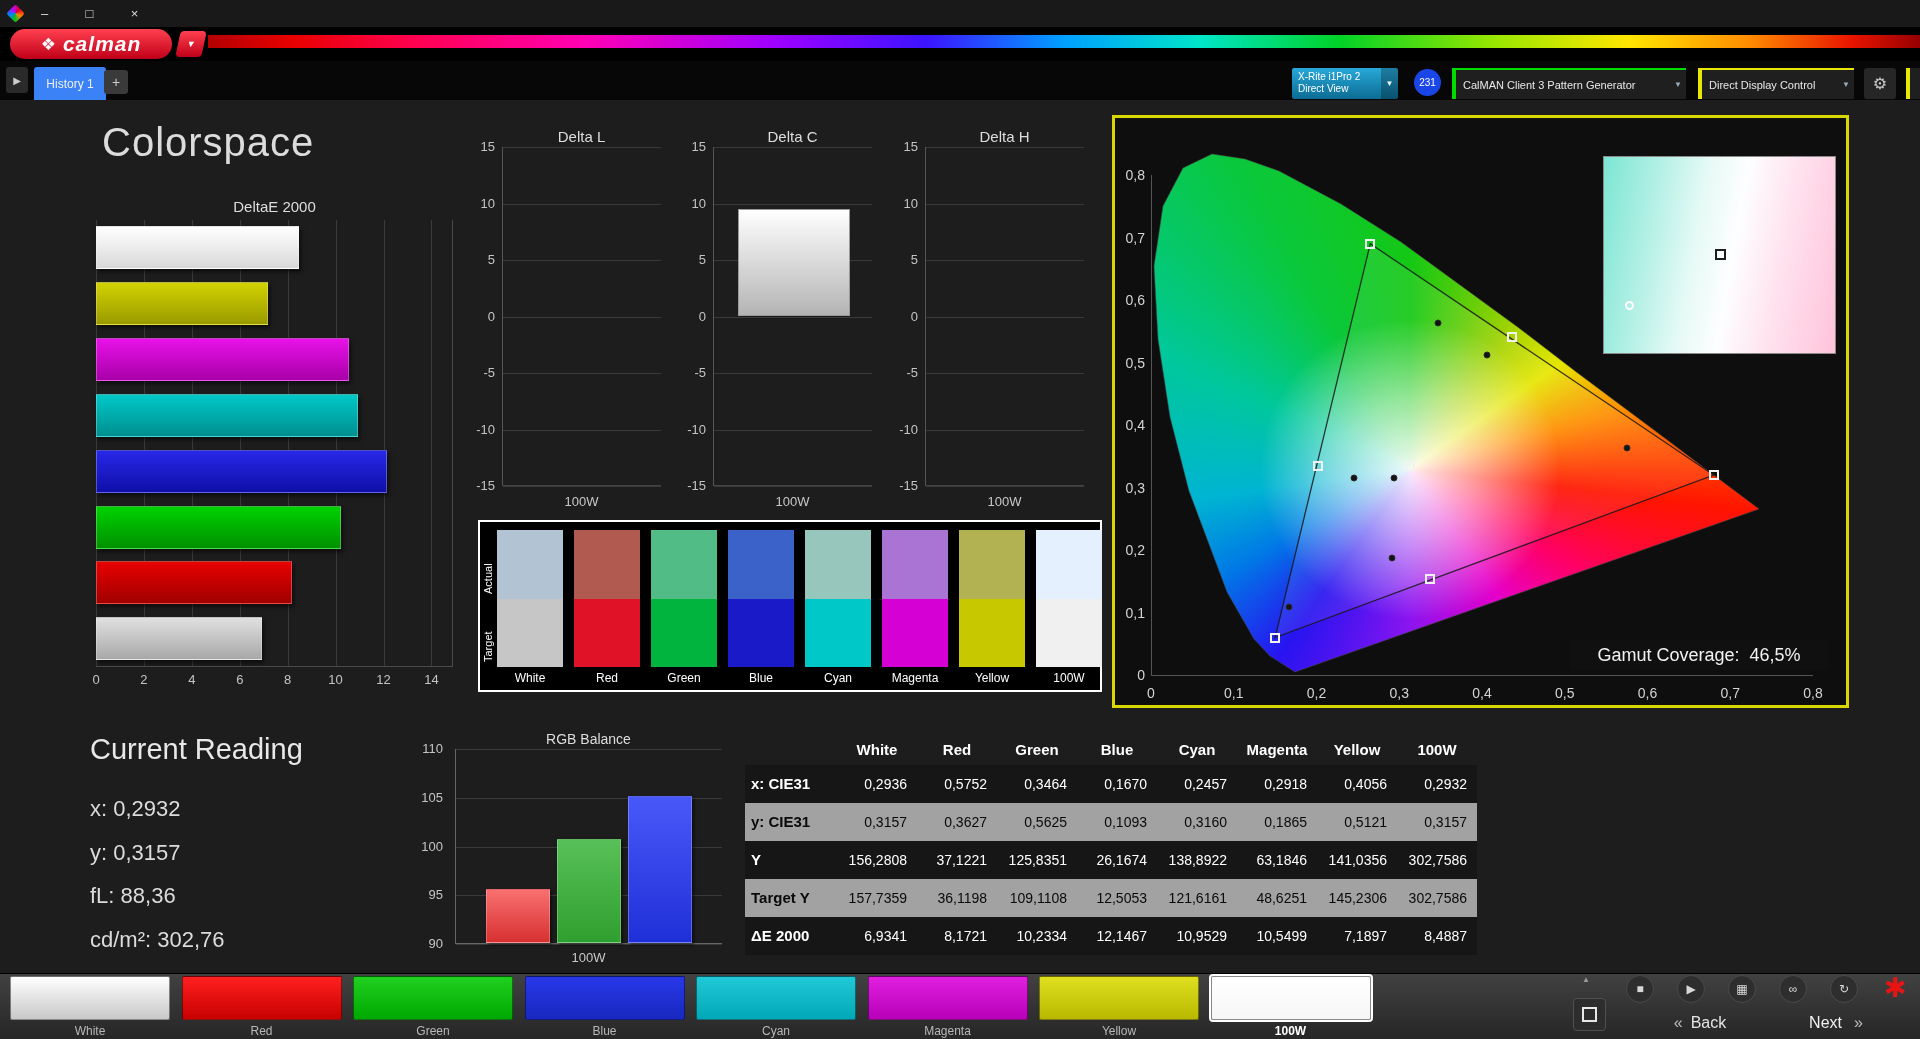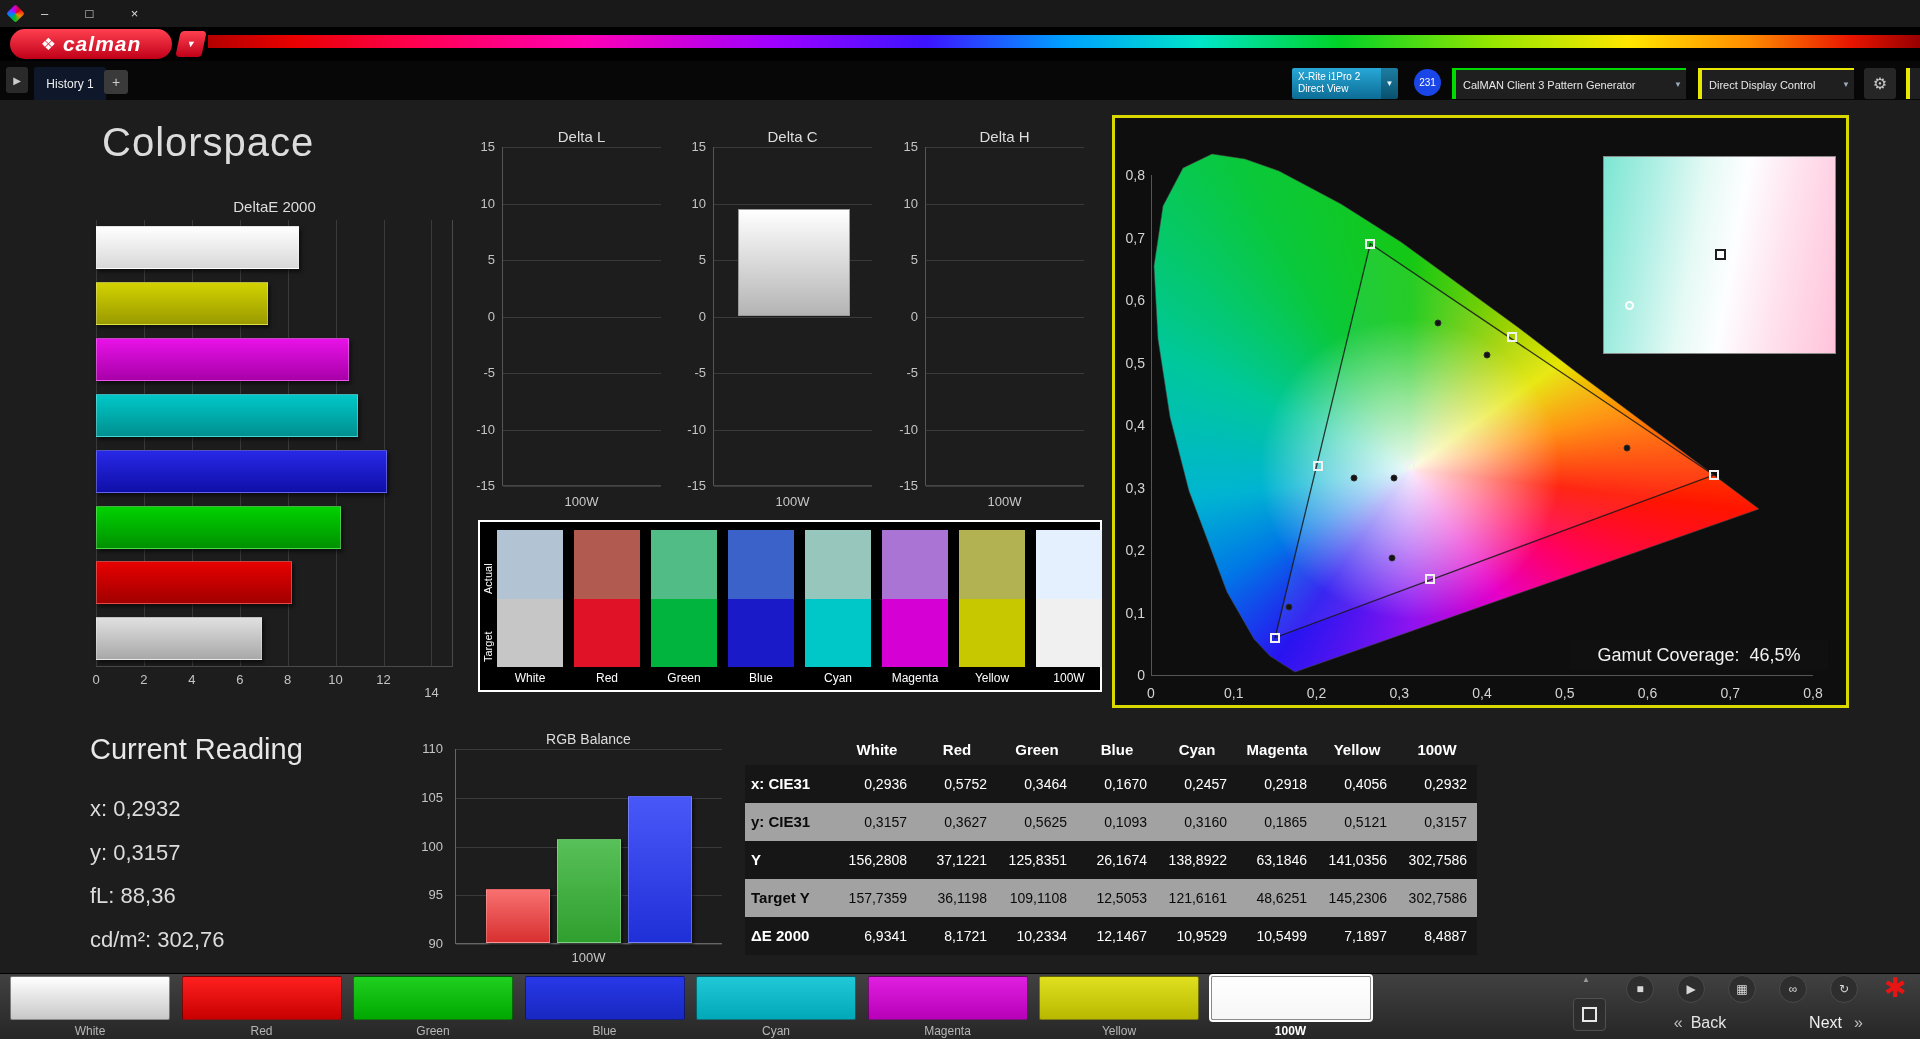--- a/index.html
+++ b/index.html
@@ -17,21 +17,21 @@
 .logorow{position:absolute;left:0;top:27px;width:100%;height:34px;background:#000;z-index:29}
 .rainbow{position:absolute;left:208px;right:0;top:8px;height:13px;background:linear-gradient(90deg,#b40000 0%,#e80000 5%,#ff0050 12%,#ff00b4 22%,#a000ff 33%,#3c14ff 42%,#00a0ff 50%,#00e6c8 58%,#00d228 66%,#96e600 75%,#ffe600 83%,#ff8c00 90%,#e81400 96%,#960000 100%)}
 .logo-pill{position:absolute;left:10px;top:2px;width:162px;height:30px;border-radius:15px;background:linear-gradient(#ff4050,#c00018);display:flex;align-items:center;justify-content:center;gap:7px;cursor:pointer;z-index:2}
 .logo-star{color:#fff;font-size:17px}
 .logo-text{color:#fff;font-size:21px;font-weight:bold;font-style:italic;letter-spacing:1px}
 .logo-dd{position:absolute;left:178px;top:4px;width:26px;height:26px;background:linear-gradient(#ff4050,#c00018);transform:skewX(-12deg);border-radius:4px;display:flex;align-items:center;justify-content:center;color:#fff;font-size:9px;cursor:pointer;z-index:2}
 
 
 .tabrow{position:absolute;left:0;top:61px;width:100%;height:39px;background:#070707;z-index:28}
 .nav-arrow{position:absolute;left:6px;top:6px;width:22px;height:26px;background:#2a2a2a;border-radius:3px;color:#ccc;font-size:10px;display:flex;align-items:center;justify-content:center;cursor:pointer}
-.tab-history{position:absolute;left:34px;top:6px;width:72px;height:33px;background:#0f172a;border-radius:3px 3px 0 0;color:#eee;font-size:12px;display:flex;align-items:center;justify-content:center;cursor:pointer}
+.tab-history{position:absolute;left:34px;top:6px;width:72px;height:33px;background:#3b82f6;border-radius:3px 3px 0 0;color:#eee;font-size:12px;display:flex;align-items:center;justify-content:center;cursor:pointer}
 .tab-add{position:absolute;left:104px;top:9px;width:24px;height:24px;background:#3a3a3a;border-radius:3px;color:#ccc;font-size:14px;display:flex;align-items:center;justify-content:center;cursor:pointer}
 .dd-meter{position:absolute;left:1292px;top:7px;width:106px;height:31px;display:flex;background:linear-gradient(#28a8d8,#0c6c94);border-radius:2px;cursor:pointer}
 .dd-meter-text{flex:1;padding:3px 0 0 6px;color:#fff;font-size:10px;line-height:12px;white-space:nowrap}
 .dd-meter-arrow{width:17px;background:rgba(0,0,0,.25);display:flex;align-items:center;justify-content:center;color:#e8f8ff;font-size:8px}
 .badge{position:absolute;left:1414px;top:8px;width:27px;height:27px;border-radius:50%;background:#1a46e8;color:#fff;font-size:10px;display:flex;align-items:center;justify-content:center;cursor:pointer}
 .dd-source{position:absolute;left:1452px;top:7px;width:234px;height:31px;background:#1f1f1f;border-left:4px solid #00dc00;border-top:2px solid #00dc00;display:flex;align-items:center;cursor:pointer}
 .dd-ddc{position:absolute;left:1698px;top:7px;width:156px;height:31px;background:#1f1f1f;border-left:4px solid #e8e800;border-top:2px solid #e8e800;display:flex;align-items:center;cursor:pointer}
 .dd-label{flex:1;padding-left:7px;color:#e8e8e8;font-size:11px;white-space:nowrap;overflow:hidden}
 .dd-arrow{width:16px;color:#9ab;font-size:8px;text-align:center}
 .btn-gear{position:absolute;left:1864px;top:7px;width:32px;height:31px;background:#262626;border-radius:3px;color:#c8c8c8;font-size:16px;display:flex;align-items:center;justify-content:center;cursor:pointer}
@@ -198,21 +198,21 @@
       <div class="debar" style="top: 397.3px; height: 43px; width: 166.141px; background: linear-gradient(rgb(224, 224, 224), rgb(168, 168, 168));"></div>
     </div>
   <div class="deltae-axis">
       <div class="tick" style="left: 0px; transform: translateX(-50%);">0</div>
       <div class="tick" style="left: 47.92px; transform: translateX(-50%);">2</div>
       <div class="tick" style="left: 95.84px; transform: translateX(-50%);">4</div>
       <div class="tick" style="left: 143.76px; transform: translateX(-50%);">6</div>
       <div class="tick" style="left: 191.68px; transform: translateX(-50%);">8</div>
       <div class="tick" style="left: 239.6px; transform: translateX(-50%);">10</div>
       <div class="tick" style="left: 287.52px; transform: translateX(-50%);">12</div>
-      <div class="tick" style="left: 335.44px; transform: translateX(-50%); margin-top: 13px;">14</div>
+      <div class="tick" style="left: 335.44px; transform: translateX(-50%);">14</div>
     </div>
 
   <div class="swatch-panel">
     <div class="swlbl-v" style="top:26px">Actual</div>
     <div class="swlbl-v" style="top:94px">Target</div>
     <div id="swatch-columns">
         <div class="swcol" style="left: 17px;">
           <div class="sw" style="height: 69px; background: rgb(178, 196, 212);"></div>
           <div class="sw" style="height: 68px; background: rgb(198, 198, 198);"></div>
           <div class="swlbl">White</div>

